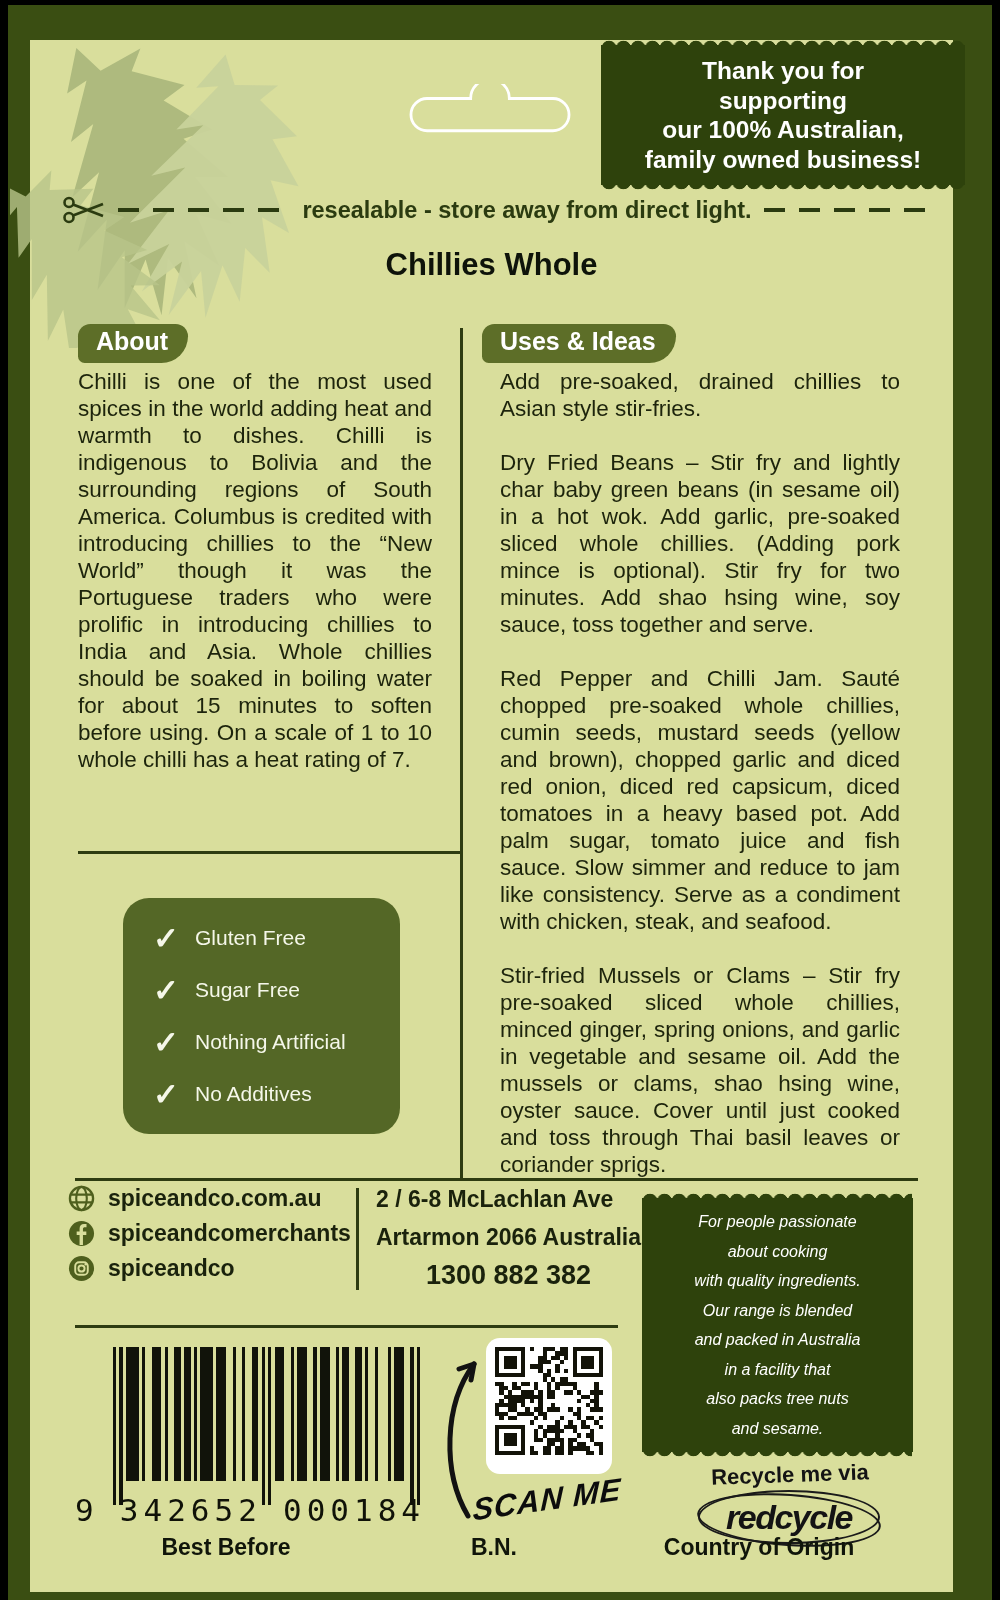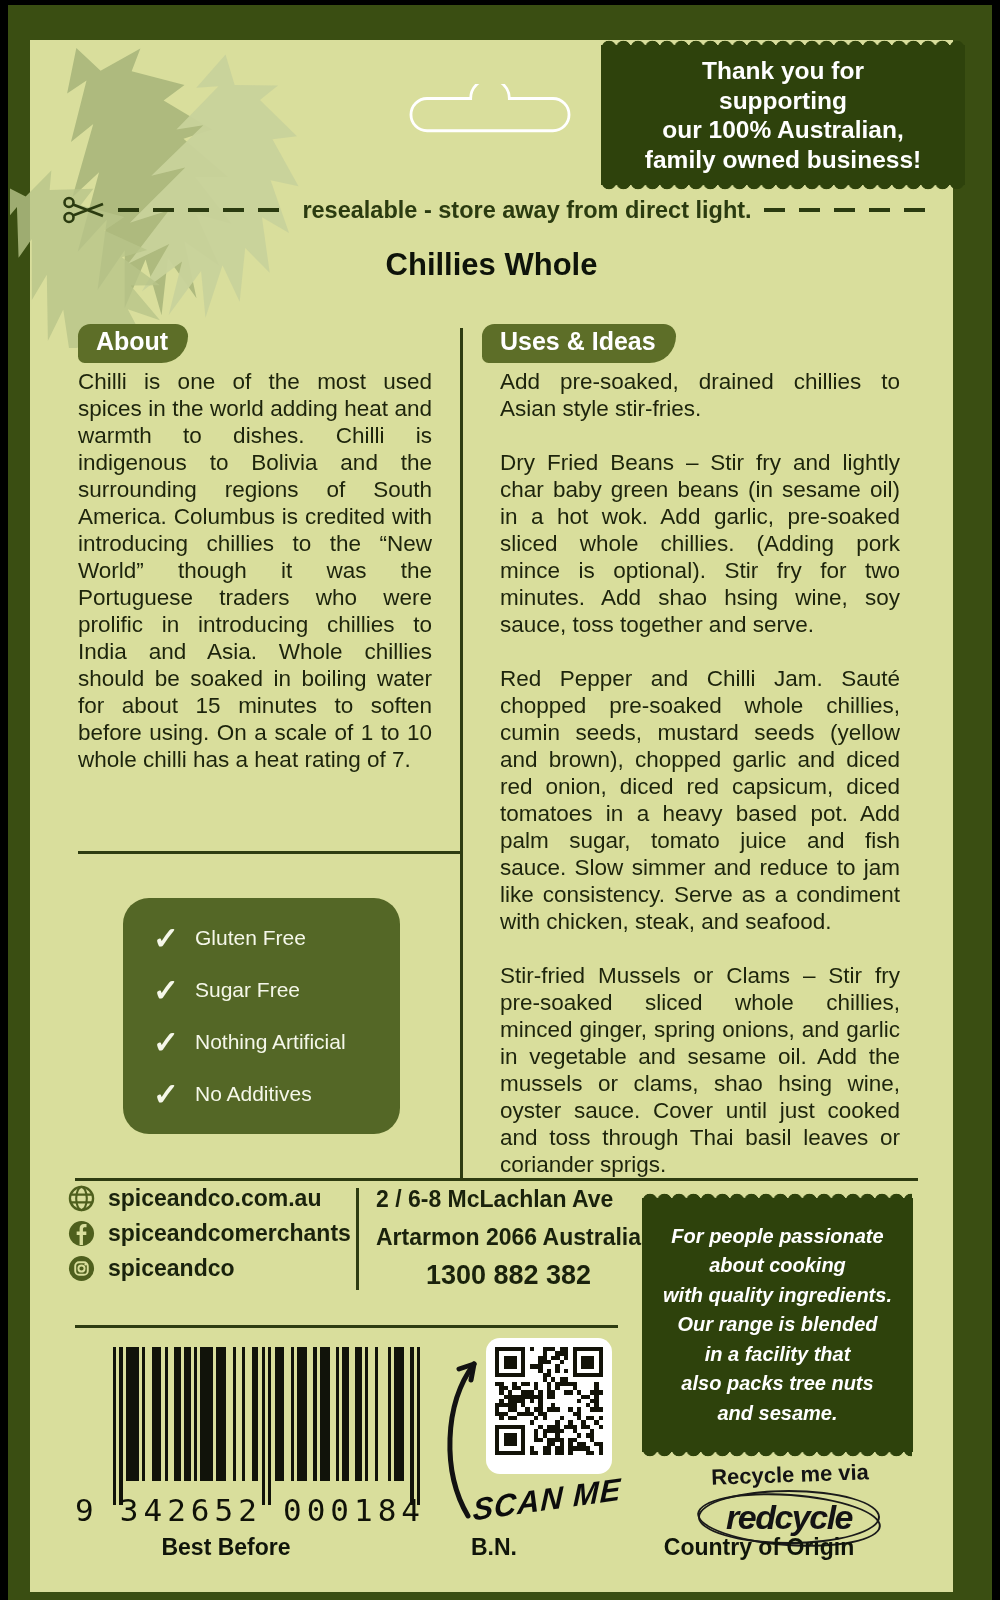--- a/index.html
+++ b/index.html
@@ -12,21 +12,21 @@
   
   .wavy{background:#2e420c;}
   .wavy::before,.wavy::after{content:"";position:absolute;left:1px;right:1px;height:8px;
         background-repeat:repeat-x;background-size:14.5px 8px;}
   .wavy::before{top:-6px;background-image:radial-gradient(circle at 7px 9px,#2e420c 7px,rgba(46,66,12,0) 7.6px);}
   .wavy::after{bottom:-6px;background-image:radial-gradient(circle at 7px -1px,#2e420c 7px,rgba(46,66,12,0) 7.6px);}
 
   .badge-lines{width:100%;height:100%;display:flex;flex-direction:column;justify-content:center;
         text-align:center;color:#fff;}
   .thanks .badge-lines div{font-size:24.5px;font-weight:bold;line-height:29.5px;}
-  .mission .badge-lines div{font-size:20px;font-weight:bold;font-style:italic;line-height:29.5px;}
+  .mission .badge-lines div{font-size:16px;font-weight:normal;font-style:italic;line-height:29.5px;}
 
   .cut-row{left:62px;top:194px;width:874px;height:32px;display:flex;align-items:center;gap:12px;}
   .dash{flex:1;height:4px;background:repeating-linear-gradient(90deg,#2b3b10 0 21px,rgba(0,0,0,0) 21px 35px);}
   .reseal{font-size:23.5px;font-weight:bold;color:#2b3b10;white-space:nowrap;}
 
   .title{left:30px;top:247px;width:923px;text-align:center;font-size:31px;font-weight:bold;color:#0e130a;}
 
   .pill{background:#5d6e28;color:#fff;font-size:25px;font-weight:bold;padding:3px 20px 7px 18px;
         border-radius:13px 13px 28px 7px;display:inline-block;}
 
@@ -177,20 +177,21 @@
     <div class="addr" style="margin-bottom:9px;">Artarmon 2066 Australia</div>
     <div class="phone">1300 882 382</div>
   </div>
 
   <div class="abs wavy mission" style="left:642px;top:1198px;width:271px;height:254px;">
     <div class="badge-lines">
       <div>For people passionate</div>
       <div>about cooking</div>
       <div>with quality ingredients.</div>
       <div>Our range is blended</div>
+      <div>and packed in Australia</div>
       <div>in a facility that</div>
       <div>also packs tree nuts</div>
       <div>and sesame.</div>
     </div>
   </div>
 
   <div class="abs hrule" style="left:75px;top:1325px;width:543px;"></div>
 
   <svg id="barcode-svg" class="abs" style="left:113px;top:1347px;" width="307" height="158" viewBox="0 0 95 52" preserveAspectRatio="none" shape-rendering="crispEdges">
       <rect x="0" y="0" width="1" height="52" fill="#11130a"></rect>

